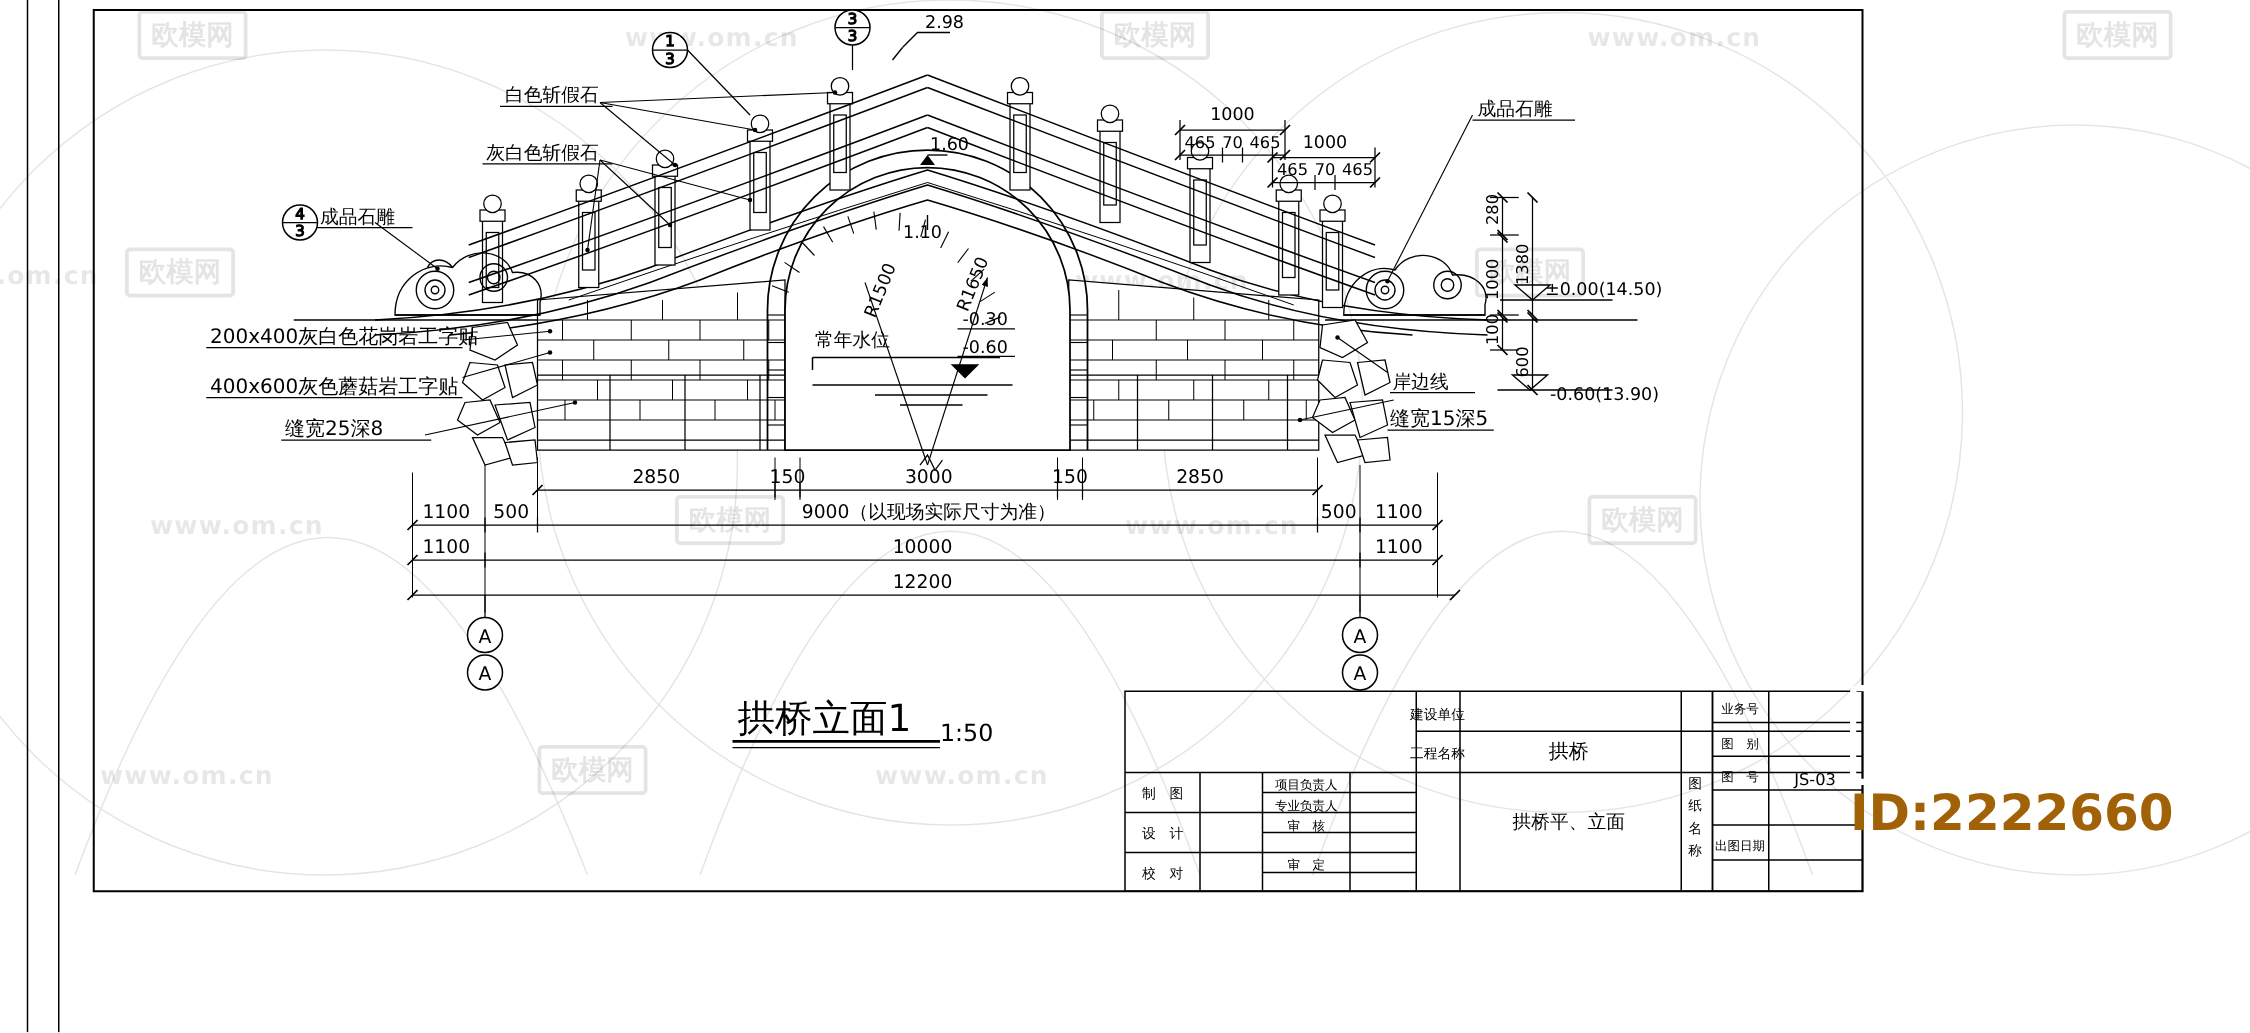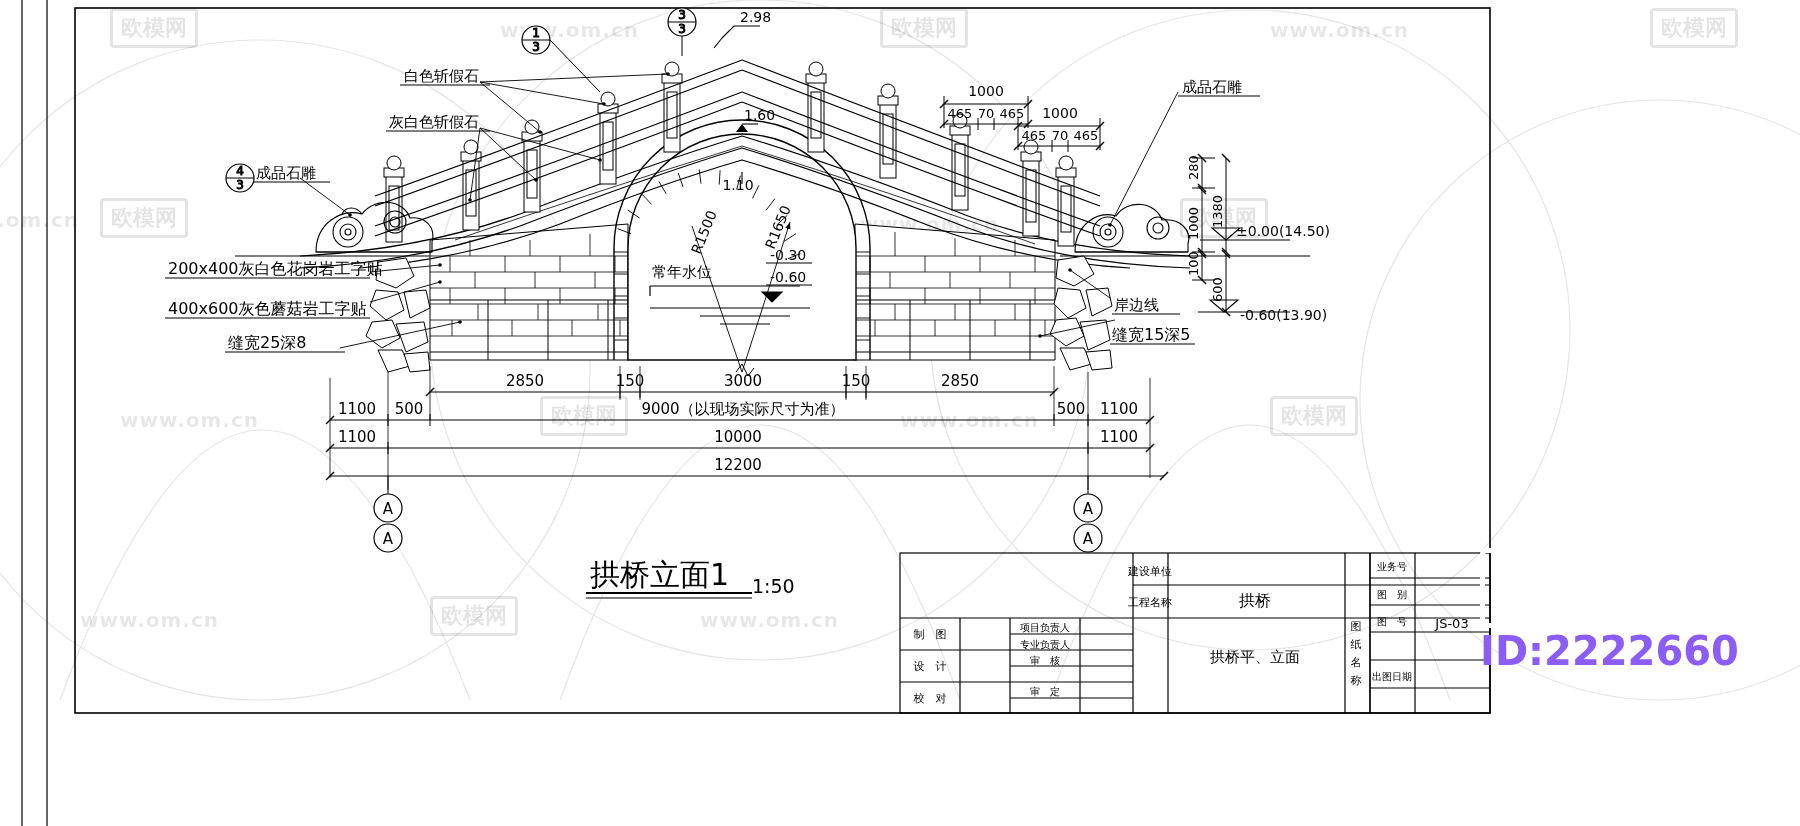--- a/index.html
+++ b/index.html
@@ -613,16 +613,16 @@
       <text class="cn" x="1392" y="680" font-size="10" text-anchor="middle" fill="#000" stroke="none">出图日期</text>
       <text x="1452" y="628" font-size="13" text-anchor="middle" fill="#000" stroke="none">JS-03</text>
     </g>
   </svg>
 
   <div class="idwrap">
     <div class="idlogo">
       <span>欧模网</span>
     </div>
     <div style="position:absolute;left:0;top:80px;font-size:40px;font-weight:bold;
-                color:#8b5cf6;white-space:nowrap;">ID:2222660</div>
+                color:#a16207;white-space:nowrap;">ID:2222660</div>
   </div>
 
 </div>
 
 </body></html>

